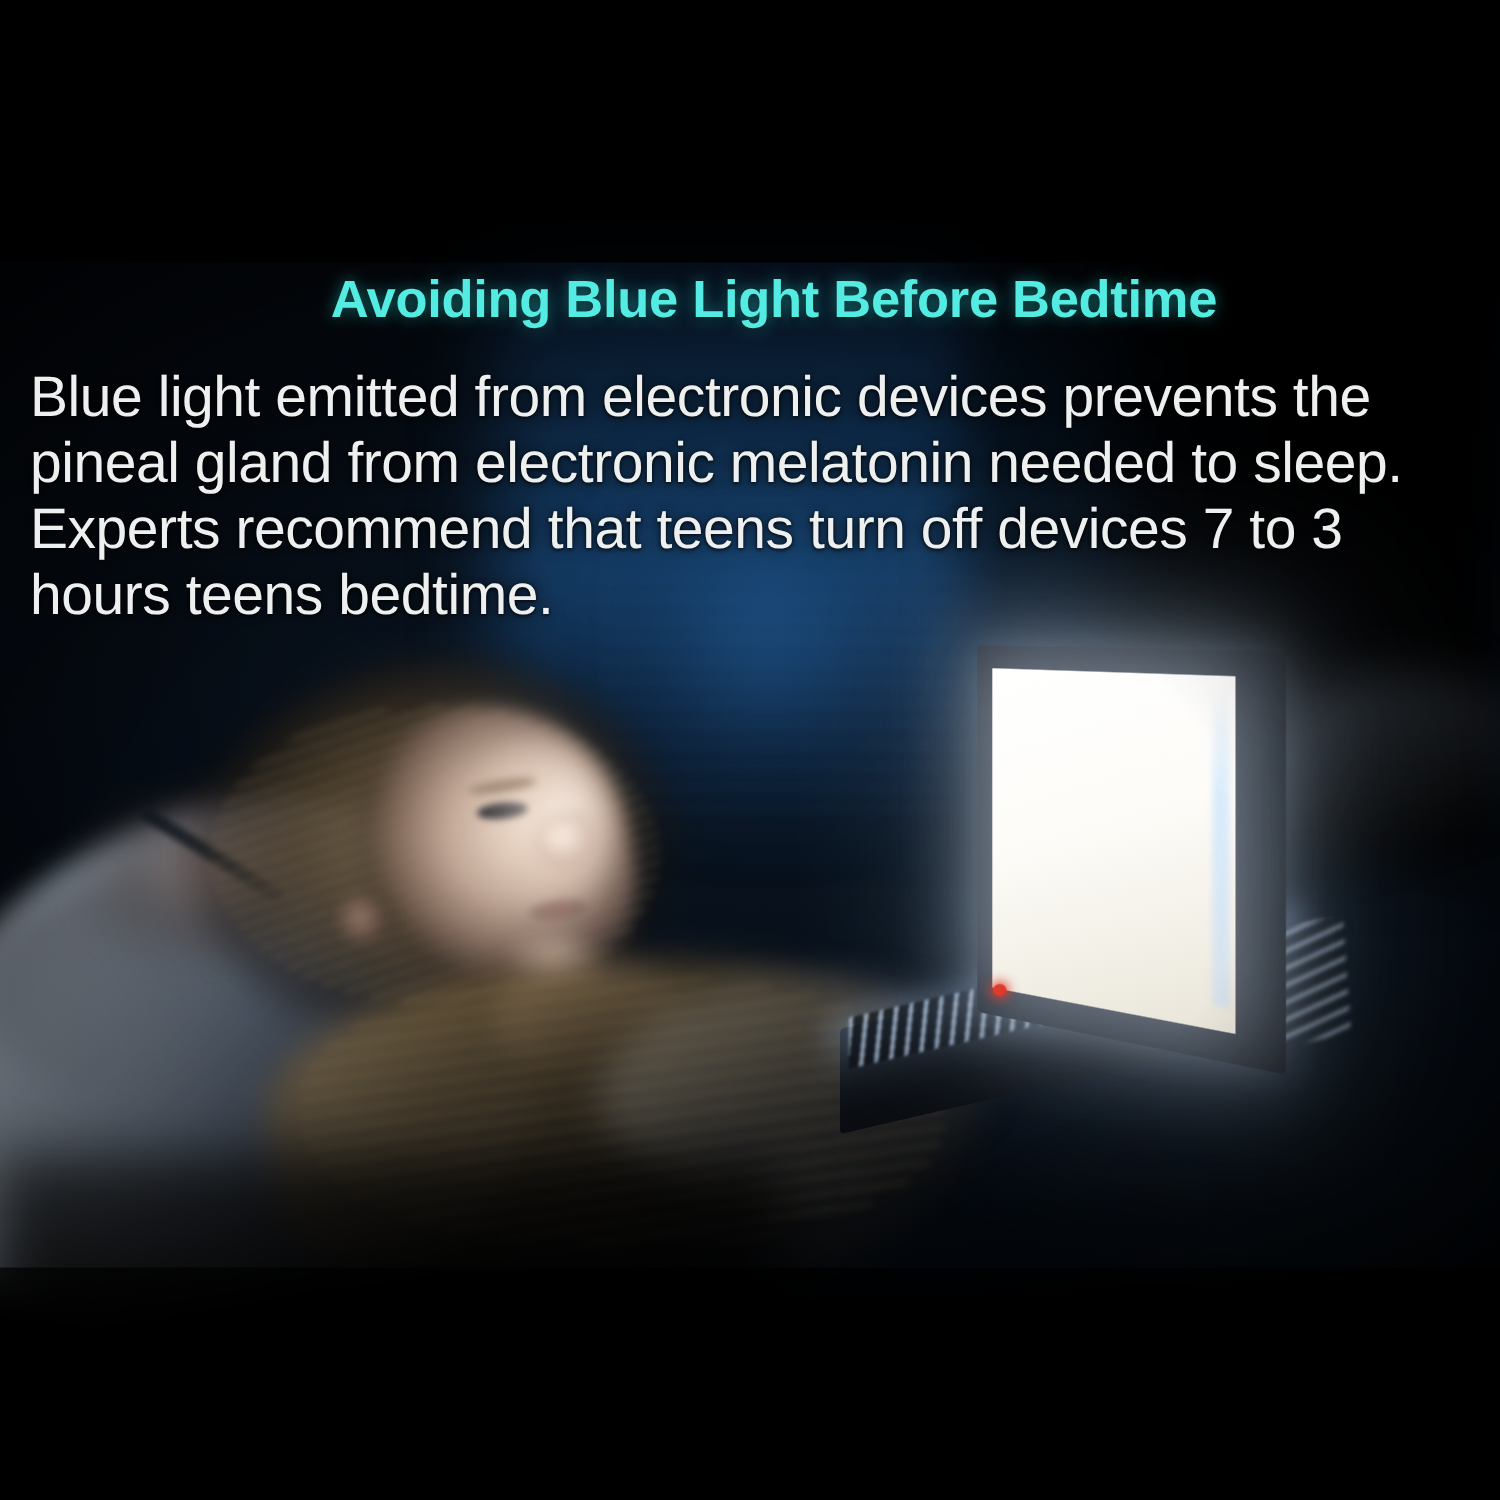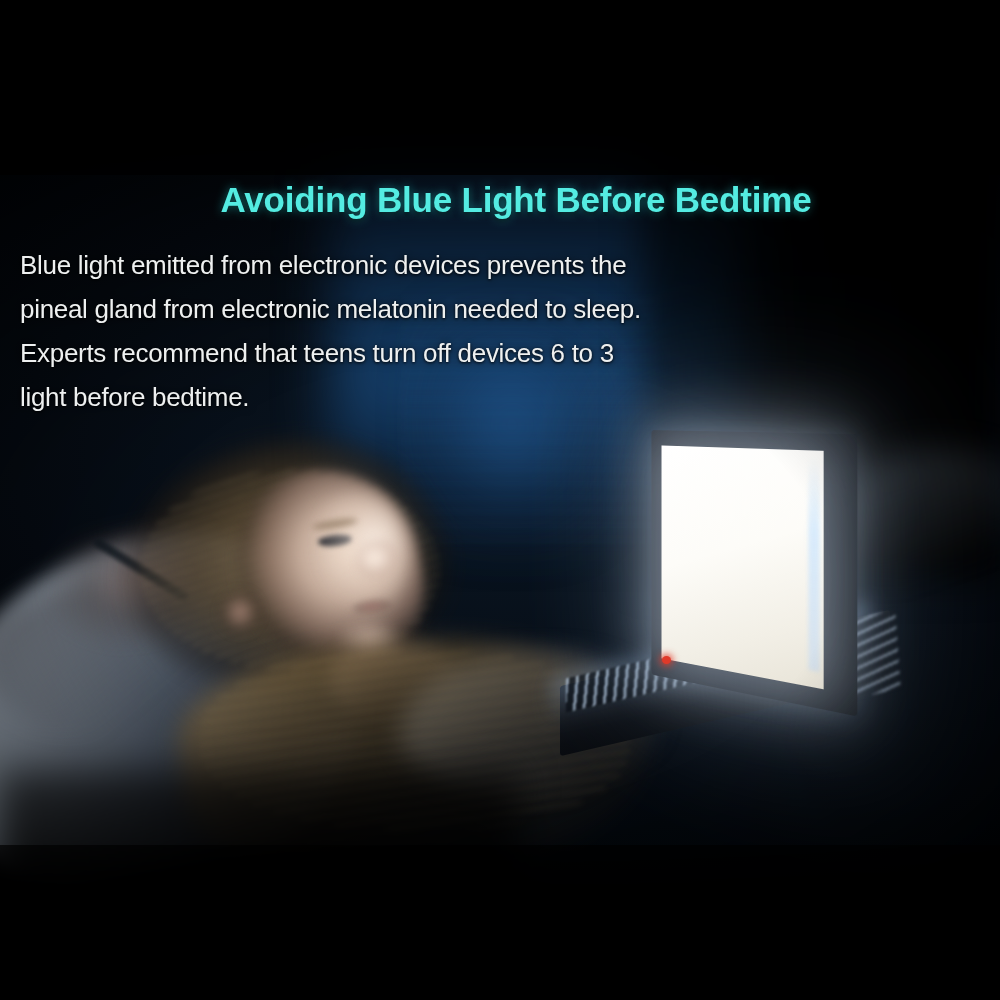--- a/index.html
+++ b/index.html
@@ -360,21 +360,21 @@
     font-size: 35px;
     font-weight: 700;
     letter-spacing: -0.2px;
     color: #54ece2;
     text-shadow: 0 0 10px rgba(40,200,200,0.55), 0 2px 4px rgba(0,0,0,0.9);
     line-height: 1.0;
   }
   .body-text {
     position: absolute;
     left: 20px; top: 243px; width: 962px;
-    font-size: 26px;
+    font-size: 38px;
     font-weight: 400;
     color: #eef0f0;
     line-height: 44px;
     letter-spacing: -0.3px;
     text-shadow: 0 1px 3px rgba(0,0,0,0.95), 0 0 10px rgba(0,0,0,0.7);
   }
   .body-text p { margin: 0; }
 </style>
 </head>
 <body>
@@ -426,18 +426,18 @@
     <div class="vignette"></div>
     <div class="top-black"></div>
     <div class="bottom-black"></div>
   </div>
 
   <div class="overlay">
     <div class="headline">Avoiding Blue Light Before Bedtime</div>
     <div class="body-text">
       <p>Blue light emitted from electronic devices prevents the</p>
       <p>pineal gland from electronic melatonin needed to sleep.</p>
-      <p>Experts recommend that teens turn off devices 6 to 3</p>
-      <p>light before bedtime.</p>
+      <p>Experts recommend that teens turn off devices 7 to 3</p>
+      <p>hours teens bedtime.</p>
     </div>
   </div>
 
 </div>
 
 </body></html>

